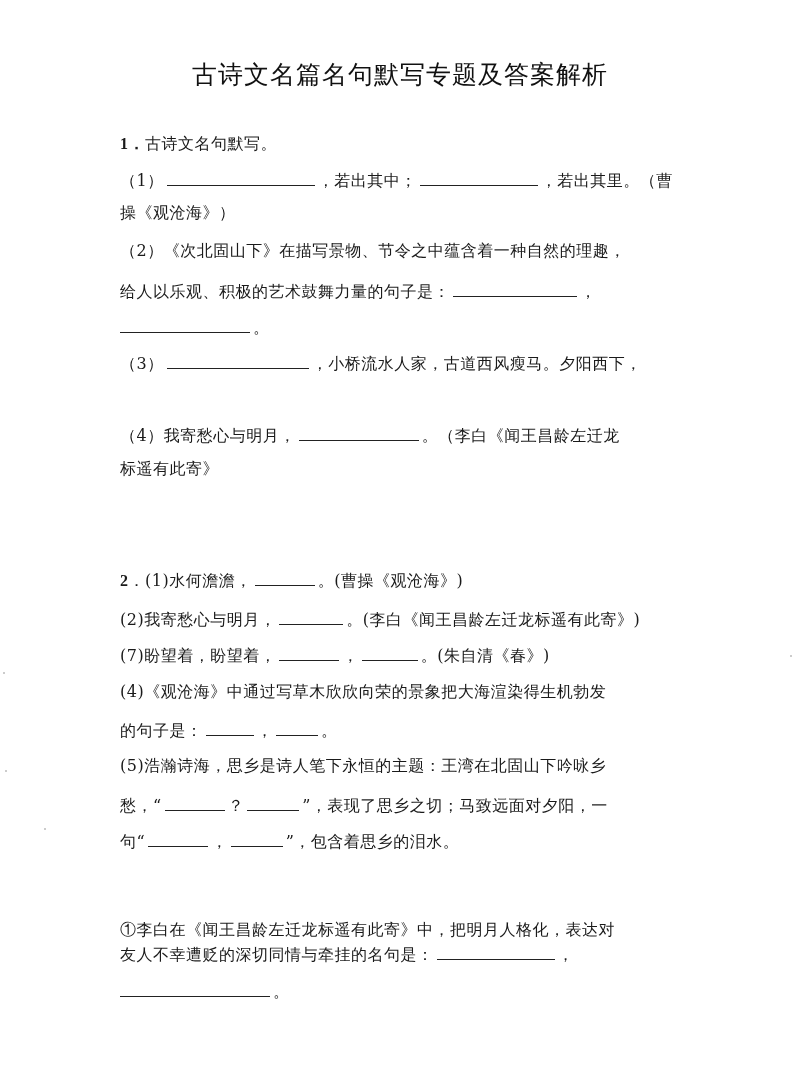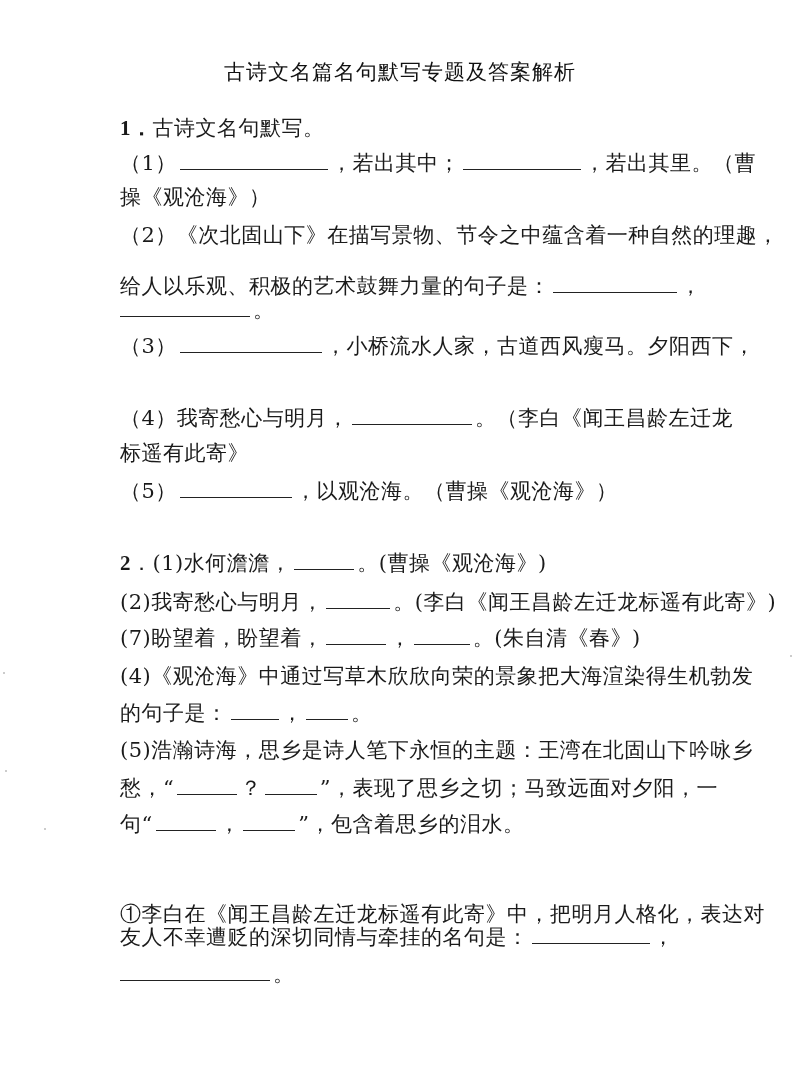--- a/index.html
+++ b/index.html
@@ -6,25 +6,25 @@
   body {
     width:800px; height:1067px; background:#ffffff; overflow:hidden;
     font-family: "DejaVu Serif", "Liberation Serif", serif;
     color:#1a1a1a;
     position:relative;
   }
   .page { position:absolute; left:0; top:0; width:800px; height:1067px; }
   .title {
     position:absolute; top:58px; left:0; width:800px; text-align:center;
     font-family: Liberation Sans, sans-serif;
-    font-size:21px; letter-spacing:1px; color:#111;
+    font-size:25px; letter-spacing:1px; color:#111;
   }
   .line {
-    position:absolute; left:120px; font-size:21px; white-space:nowrap;
-    line-height:24px; letter-spacing:0.5px;
+    position:absolute; left:120px; font-size:16px; white-space:nowrap;
+    line-height:24px; letter-spacing:0.5px;margin-top:16px;
   }
   .num { font-weight:bold; font-family:"Liberation Serif", serif; }
   .blank {
     display:inline-block; border-bottom:1.4px solid #222; height:18px;
     vertical-align:baseline; margin:0 3px;
   }
   .speck { position:absolute; width:2px; height:2px; background:#bbb; border-radius:1px; }
 </style>
 </head>
 <body>
@@ -36,39 +36,36 @@
   <div class="line" style="top:116px;">
     <span class="num">1</span><span class="num">．</span><span>古诗文名句默写。</span>
   </div>
 
   <div class="line" style="top:151px;">
     <span>（1）</span><span class="blank" style="width:148px"></span><span>，若出其中；</span><span class="blank" style="width:118px"></span><span>，若出其里。（曹</span>
   </div>
   <div class="line" style="top:185px;">操《观沧海》）</div>
 
   <div class="line" style="top:223px;">（2）《次北固山下》在描写景物、节令之中蕴含着一种自然的理趣，</div>
-  <div class="line" style="top:274px;text-align:right;">
+  <div class="line" style="top:262px;text-align:right;">
     <span>给人以乐观、积极的艺术鼓舞力量的句子是：</span><span class="blank" style="width:124px"></span><span>，</span>
   </div>
   <div class="line" style="top:298px;">
     <span class="blank" style="width:130px;margin-left:0"></span><span>。</span>
   </div>
 
   <div class="line" style="top:334px;">
     <span>（3）</span><span class="blank" style="width:142px"></span><span>，小桥流水人家，古道西风瘦马。夕阳西下，</span>
   </div>
 
   <div class="line" style="top:406px;">
     <span>（4）我寄愁心与明月，</span><span class="blank" style="width:120px"></span><span>。（李白《闻王昌龄左迁龙</span>
   </div>
   <div class="line" style="top:441px;">标遥有此寄》</div>
 
-  <div class="line" style="top:479px;">
-    <span>（5）</span><span class="blank" style="width:112px"></span><span>，以观沧海。（曹操《观沧海》）</span>
-  </div>
 
 
   <div class="line" style="top:551px;">
     <span class="num">2</span><span>．(1)水何澹澹，</span><span class="blank" style="width:60px"></span><span>。(曹操《观沧海》)</span>
   </div>
   <div class="line" style="top:590px;">
     <span>(2)我寄愁心与明月，</span><span class="blank" style="width:64px"></span><span>。(李白《闻王昌龄左迁龙标遥有此寄》)</span>
   </div>
   <div class="line" style="top:626px;">
     <span>(7)盼望着，盼望着，</span><span class="blank" style="width:60px"></span><span>，</span><span class="blank" style="width:56px"></span><span>。(朱自清《春》)</span>

